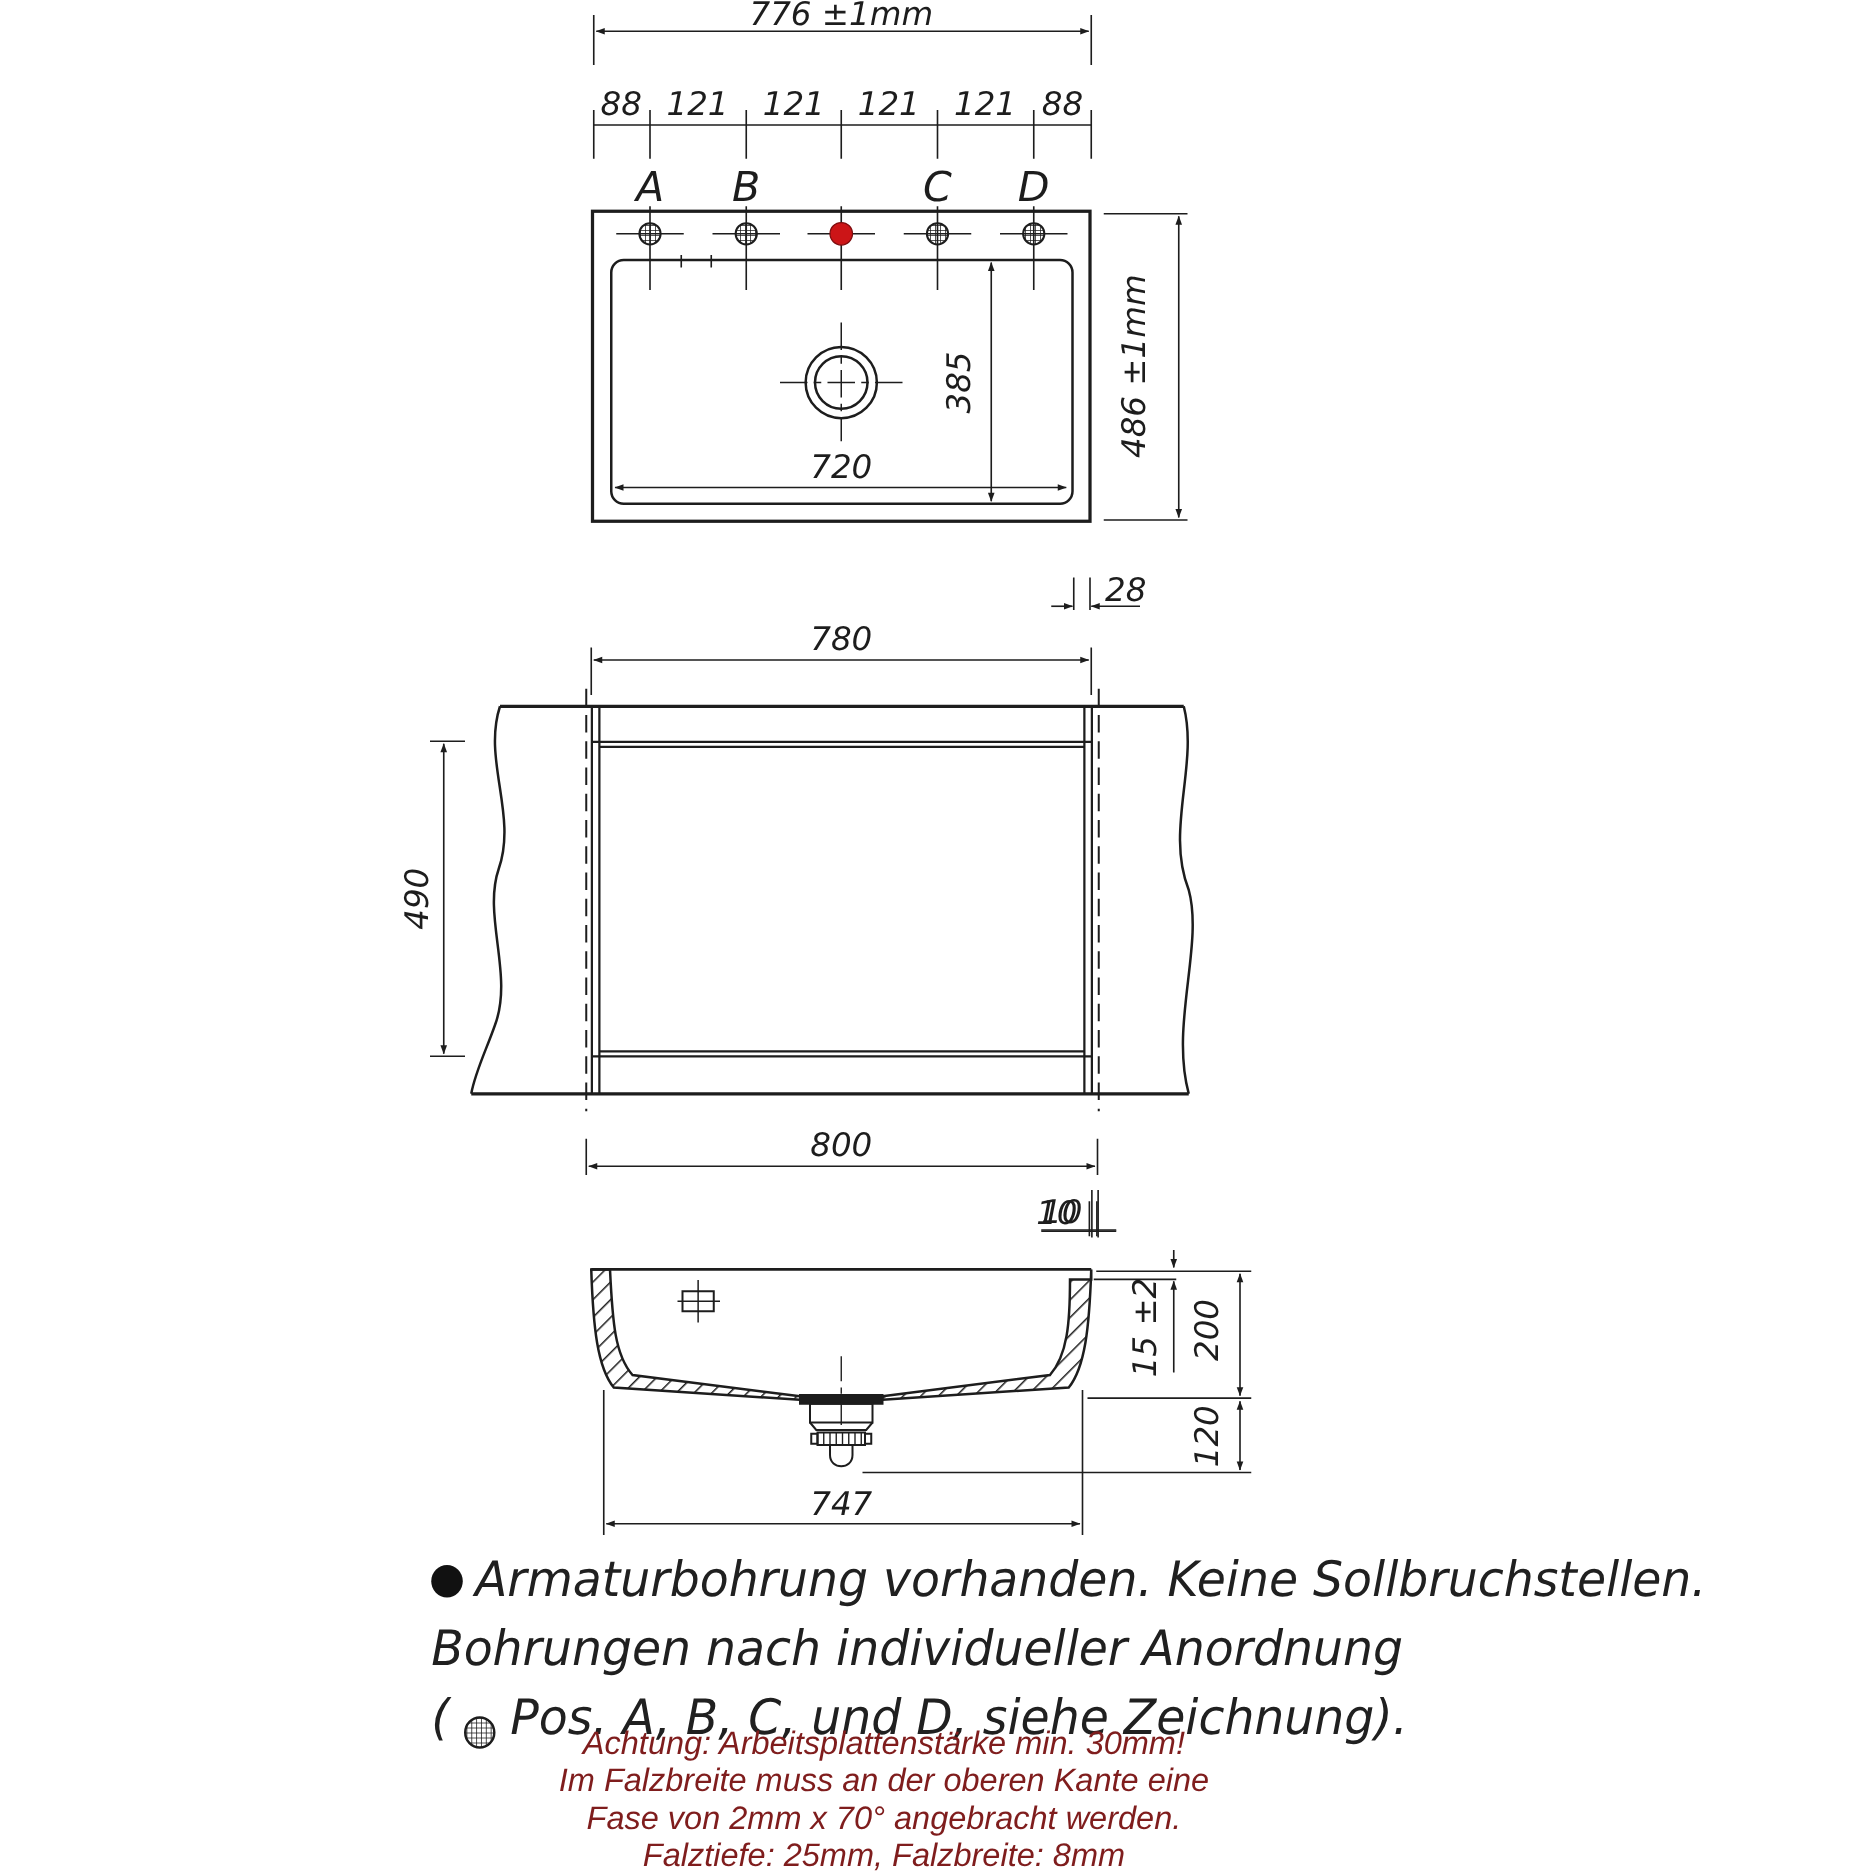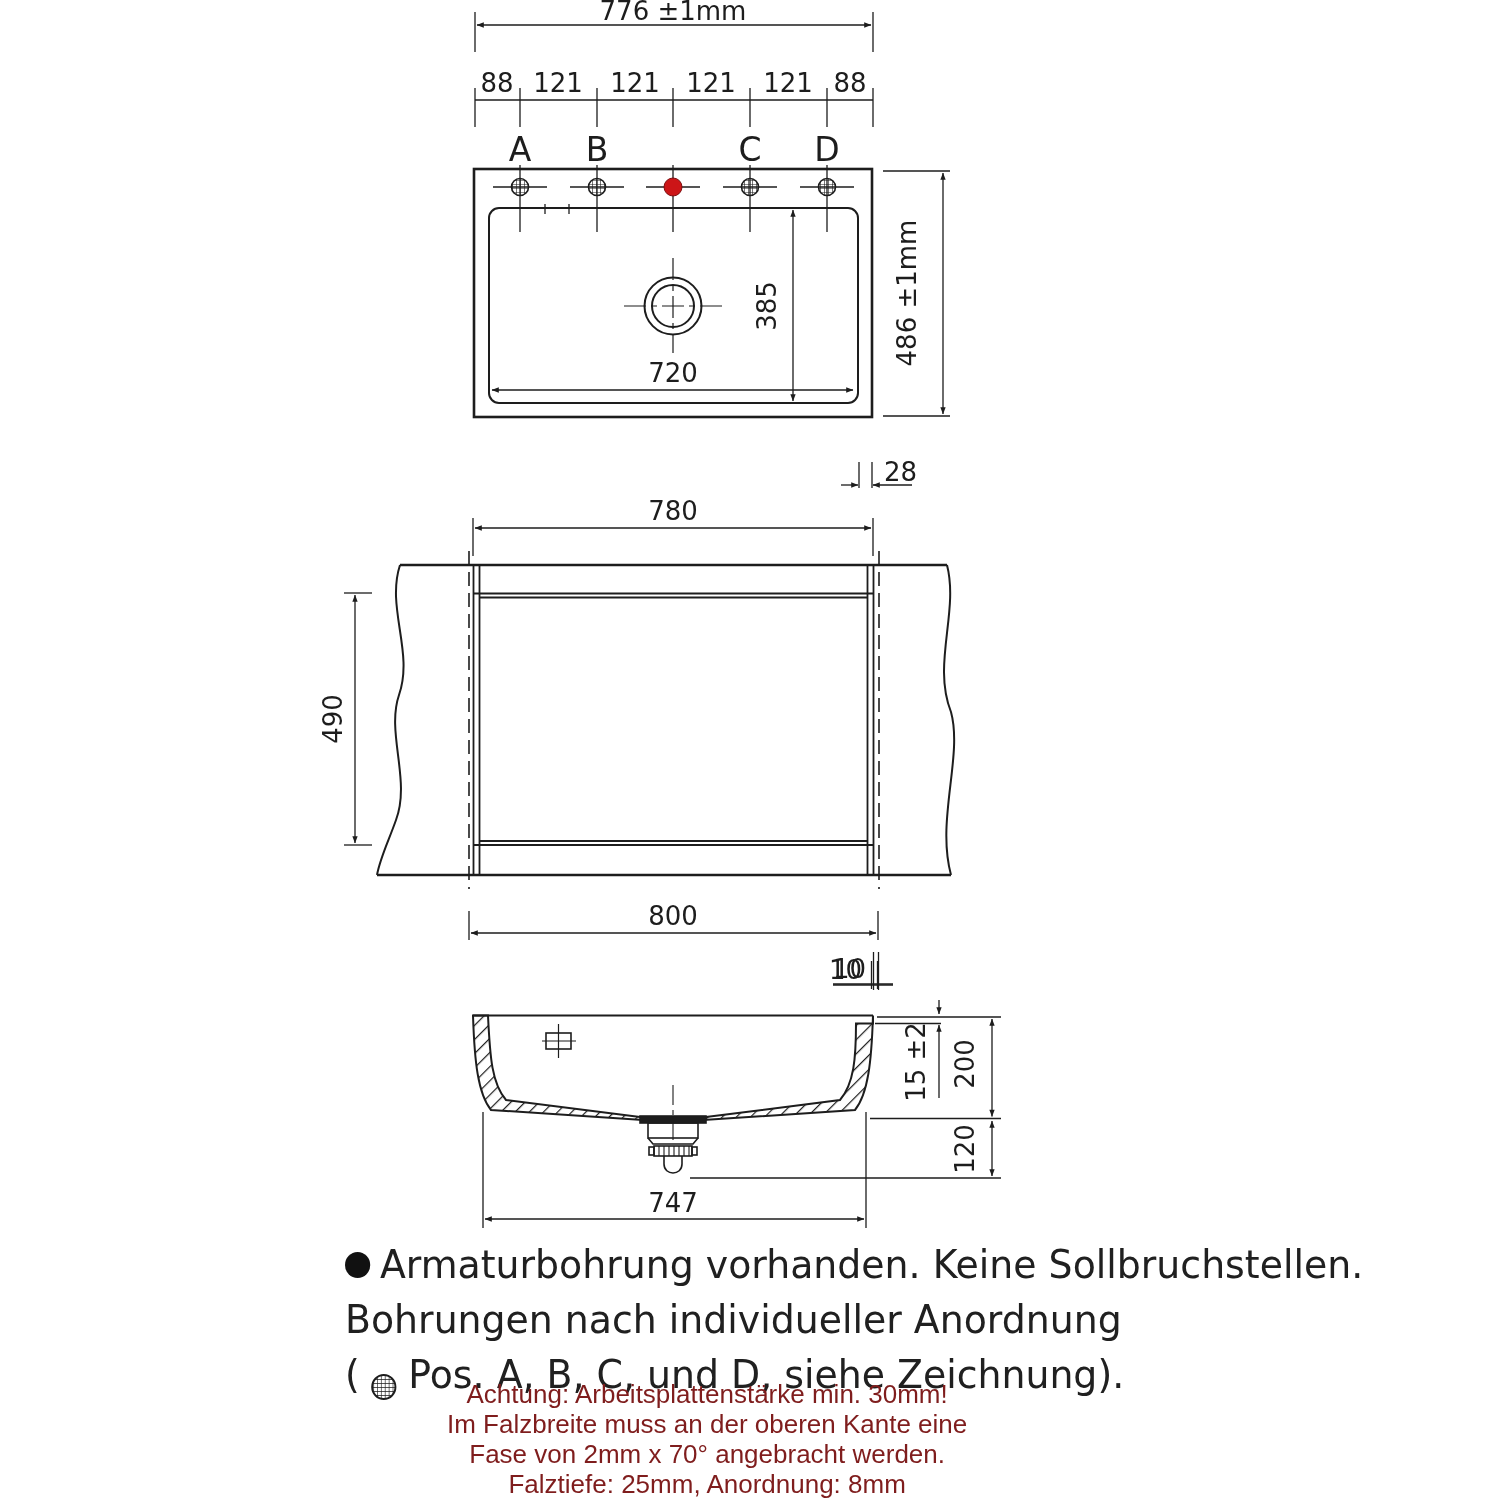--- a/index.html
+++ b/index.html
@@ -1,17 +1,17 @@
 <!DOCTYPE html>
 <html><head>
 <meta charset="utf-8">
 <style>
   html,body{margin:0;padding:0;background:#ffffff;}
   #stage{position:relative;width:1432px;height:1500px;background:#ffffff;overflow:hidden;
-         font-family:"DejaVu Sans",sans-serif;}
+         font-family:"DejaVu Sans",sans-serif;font-style:italic;}
   #drawing{position:absolute;left:0;top:0;}
   svg text{font-family:"DejaVu Sans",sans-serif;fill:#1d1d1d;}
   .dimtxt{font-size:26px;}
   .holetxt{font-size:33px;}
   .notes-din{position:absolute;left:345px;top:1237px;width:860px;color:#202020;
              font-size:39px;line-height:55px;transform:scaleX(0.97);transform-origin:left top;
              white-space:nowrap;}
   .notes-din .nline{display:flex;align-items:center;gap:10px;}
   .notes-din .dot{width:26px;height:26px;border-radius:50%;background:#111;display:inline-block;flex:0 0 auto;}
   .notes-din .hatchglyph{display:inline-block;width:30px;height:30px;flex:0 0 auto;}
@@ -266,16 +266,16 @@
       </svg>
     </span>
     <span>Pos. A, B, C, und D, siehe Zeichnung).</span>
   </div>
 </div>
 
 <div class="notes-warning">
   <div>Achtung: Arbeitsplattenstärke min. 30mm!</div>
   <div>Im Falzbreite muss an der oberen Kante eine</div>
   <div>Fase von 2mm x 70° angebracht werden.</div>
-  <div>Falztiefe: 25mm, Anordnung: 8mm</div>
+  <div>Falztiefe: 25mm, Falzbreite: 8mm</div>
 </div>
 
 </div>
 
 </body></html>

